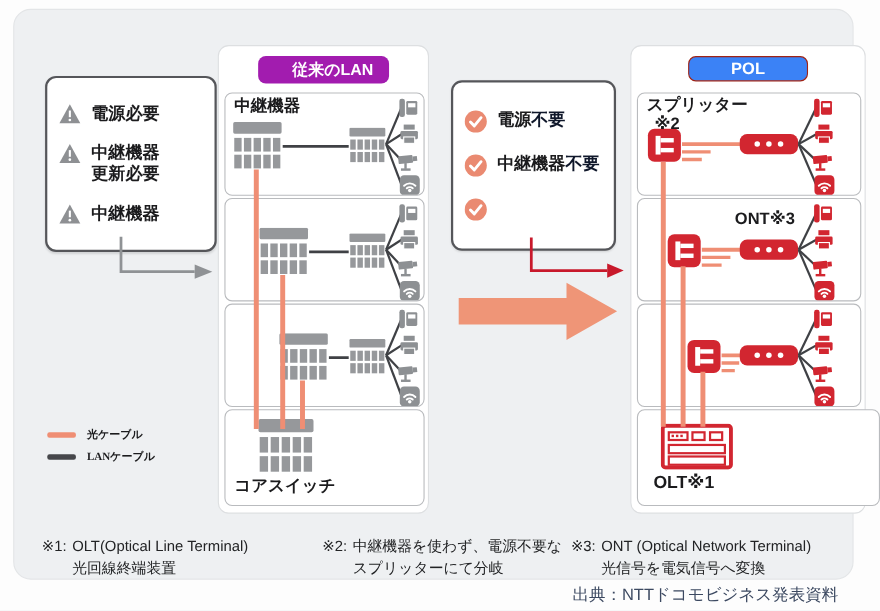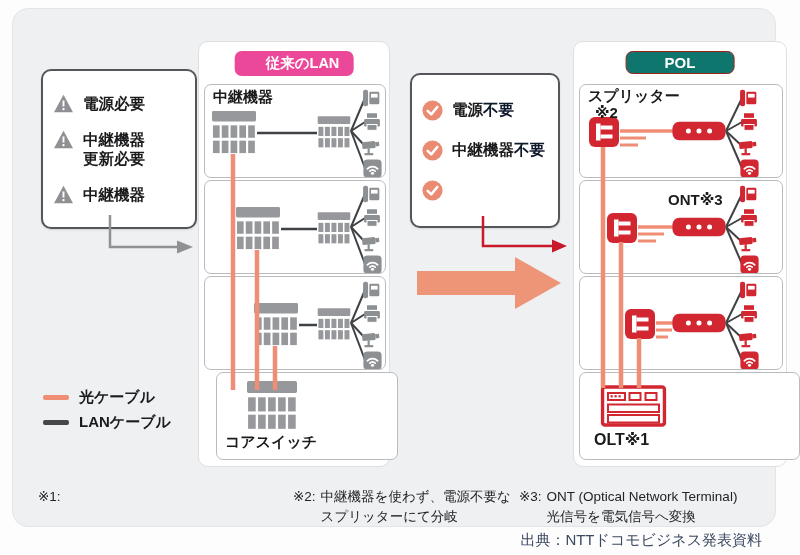--- a/index.html
+++ b/index.html
@@ -24,22 +24,22 @@
   .hl{color:#0f172a;}
   
   .col{
     position:absolute;background:#fff;border:1px solid #dddfe1;border-radius:10px;
   }
   .pill{
     position:absolute;left:50%;transform:translateX(-50%);top:9px;
     font-weight:bold;font-size:14.5px;color:#fff;border-radius:7px;
     padding:3px 14px;white-space:nowrap;z-index:6;
   }
-  .pill.gray{background:#ec4899;padding-left:31px;}
-  .pill.red{background:#0f766e;border:1.5px solid #9e2316;padding:2px 38px;font-size:15px;}
+  .pill.gray{background:#a21caf;padding-left:31px;}
+  .pill.red{background:#3b82f6;border:1.5px solid #9e2316;padding:2px 38px;font-size:15px;}
   .rowbox{
     position:absolute;left:5px;background:#fff;border:1.5px solid #b9bbbe;border-radius:7px;
   }
   .rowsvg{position:absolute;left:0;top:0;width:100%;height:100%;}
   .boxlabel{position:absolute;font-weight:bold;color:#1b1b1d;font-size:15px;z-index:7;line-height:1.15;}
   .trunk{position:absolute;left:0;top:0;z-index:5;pointer-events:none;}
   
   .lan-line{stroke:#3f4145;stroke-width:2.5;}
   .fan line{stroke:#3f4145;stroke-width:2;}
   .opt{stroke:#ef8e74;}
@@ -47,21 +47,21 @@
   .ic-gray{color:#8d9093;}
   .ic-red{color:#d22630;}
   .ic-warn{color:#8e9093;}
   .ic-check{color:#ea8a71;}
   
   .legend{position:absolute;left:30px;top:379px;display:flex;flex-direction:column;gap:6px;}
   .legend .lrow{display:flex;align-items:center;gap:10px;}
   .swatch{width:26px;height:5px;border-radius:2px;}
   .swatch.orange{background:#ef8e74;}
   .swatch.dark{background:#46474b;}
-  .legend .ltxt{font-weight:bold;font-size:15px;color:#1b1b1d;}
+  .legend .ltxt{font-weight:bold;font-size:10px;color:#1b1b1d;font-family:Liberation Serif, serif;}
   
   .footnote{position:absolute;top:478px;display:flex;font-size:13.5px;color:#222325;line-height:1.45;white-space:nowrap;}
   .fn-prefix{margin-right:5px;}
   .fn-lines{display:flex;flex-direction:column;}
   .source{position:absolute;right:38px;top:531px;font-size:15px;color:#3c4961;}
   .conn{position:absolute;}
 </style>
 </head>
 <body>
 
@@ -234,21 +234,21 @@
               <line x1="146" y1="46" x2="160" y2="61"></line>
               <line x1="146" y1="46" x2="160" y2="83"></line>
           </g>
           <use href="#sym-phone" x="156" y="3" width="20" height="20" class="ic-gray"></use>
           <use href="#sym-printer" x="157" y="27" width="20" height="20" class="ic-gray"></use>
           <use href="#sym-camera" x="156" y="51" width="21" height="21" class="ic-gray"></use>
           <use href="#sym-wifi" x="158" y="74" width="19" height="19" class="ic-gray"></use>
         </svg>
       </div>
 
-      <div class="rowbox" style="top:330px;width:180px;height:86px;margin-left:12px;">
+      <div class="rowbox" style="top:330px;width:180px;height:86px;">
         <svg class="rowsvg" viewBox="0 0 180 86">
           <use href="#sym-switch" x="28" y="8" width="54" height="50" class="ic-switch"></use>
         </svg>
         <span class="boxlabel" style="left:8px;top:60px;">コアスイッチ</span>
       </div>
 
       <svg class="trunk" width="190" height="424">
         <g class="opt" stroke-width="4.5">
           <line x1="34" y1="112" x2="34" y2="348"></line>
           <line x1="58" y1="208" x2="58" y2="348"></line>
@@ -368,20 +368,24 @@
         <g class="opt" stroke-width="4.5">
           <line x1="29" y1="105" x2="29" y2="346"></line>
           <line x1="47" y1="200" x2="47" y2="346"></line>
           <line x1="65" y1="296" x2="65" y2="346"></line>
         </g>
       </svg>
     </div>
 
     <div class="footnote" style="left:25px;">
       <span class="fn-prefix">※1:</span>
+      <span class="fn-lines">
+        <span>OLT(Optical Line Terminal)</span>
+        <span>光回線終端装置</span>
+      </span>
     </div>
     <div class="footnote" style="left:280px;">
       <span class="fn-prefix">※2:</span>
       <span class="fn-lines">
         <span>中継機器を使わず、電源不要な</span>
         <span>スプリッターにて分岐</span>
       </span>
     </div>
     <div class="footnote" style="left:506px;">
       <span class="fn-prefix">※3:</span>

